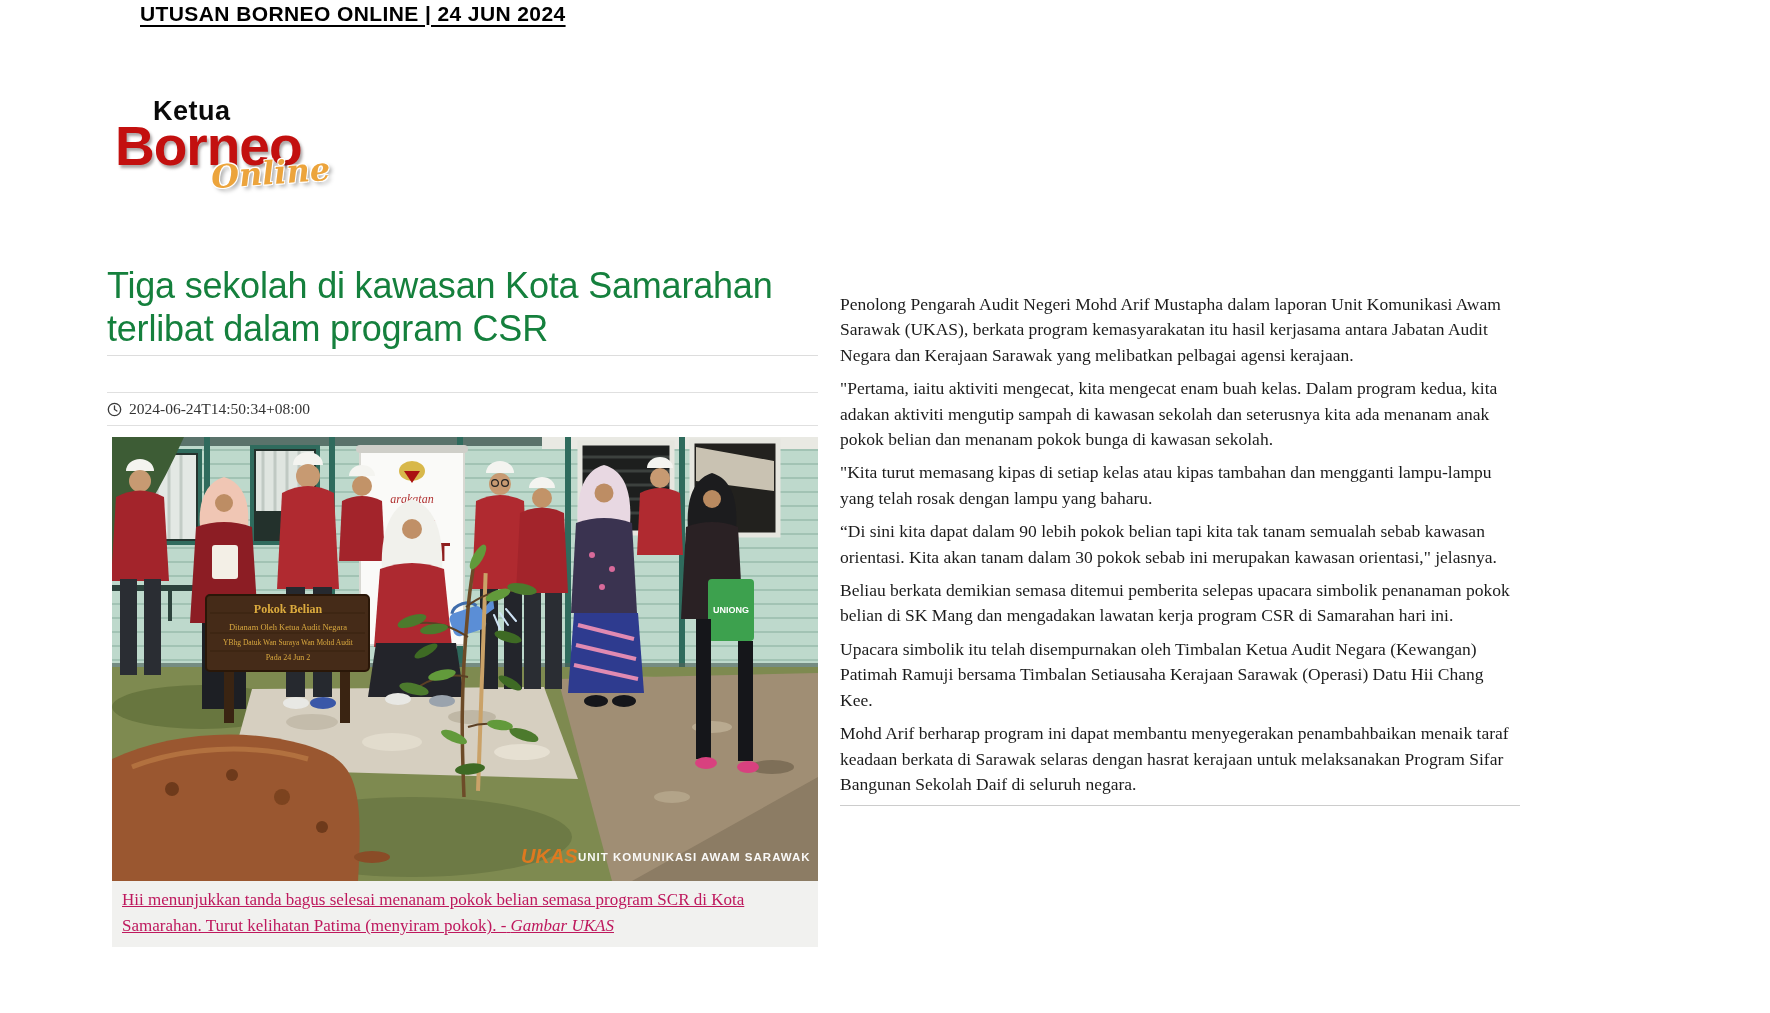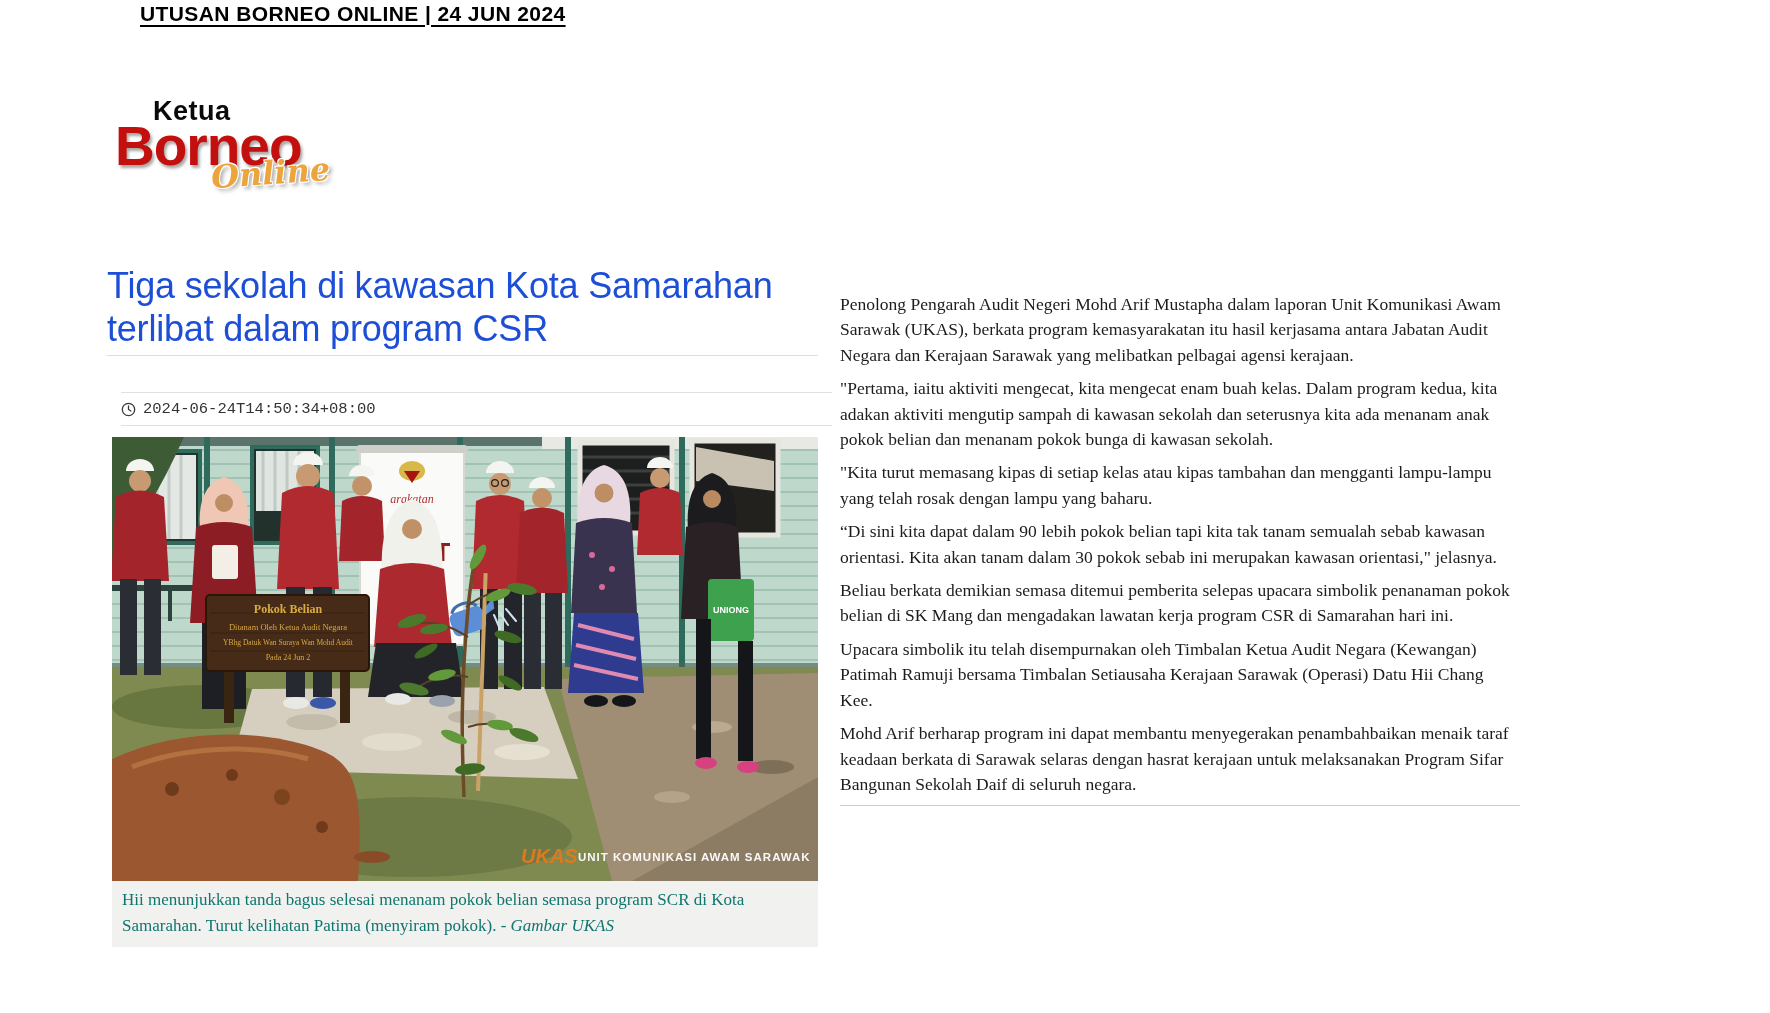--- a/index.html
+++ b/index.html
@@ -29,37 +29,37 @@
   }
   .logo .o {
     position:absolute; left:96px; top:64px;
     font-family:"DejaVu Serif", serif; font-style:italic; font-weight:700;
     font-size:32px; color:#eca43c; transform:rotate(-4deg);
     text-shadow:-1px -1px 0 #fff, 1px -1px 0 #fff, -1px 1px 0 #fff, 1px 1px 0 #fff, 3px 3px 4px rgba(0,0,0,.35);
   }
   
   .title {
     position:absolute; left:107px; top:264px; width:700px;
-    font-size:36px; font-weight:400; line-height:43px; color:#1d4ed8; letter-spacing:-.2px;
+    font-size:36px; font-weight:400; line-height:43px; color:#15803d; letter-spacing:-.2px;
   }
   .rule { position:absolute; height:0; border-top:1px solid #ddd; }
   .rule-title { left:107px; top:355px; width:711px; }
   .meta {
-    position:absolute; left:121px; top:392px; width:711px; height:34px;
+    position:absolute; left:107px; top:392px; width:711px; height:34px;
     border-top:1px solid #e0e0e0; border-bottom:1px solid #e0e0e0;
     display:flex; align-items:center; gap:7px;
-    font-family:Liberation Mono, monospace; font-size:15.5px; color:#333;
+    font-family:Liberation Serif, serif; font-size:15.5px; color:#333;
   }
   .clock { width:15px; height:15px; display:block; }
   .photo-wrap { position:absolute; left:112px; top:437px; width:706px; height:444px; }
   .photo-wrap svg { display:block; }
   .caption {
     position:absolute; left:112px; top:881px; width:706px;
     background:#f1f1ef; padding:6px 4px 8px 10px;
-    font-family:"Liberation Serif", serif; font-size:17px; line-height:26px; color:#0f766e;
+    font-family:"Liberation Serif", serif; font-size:17px; line-height:26px; color:#be185d;text-decoration:underline;
   }
   .caption i { font-style:italic; }
   
   .bodycol { position:absolute; left:840px; top:292px; width:680px; }
   .bodycol p {
     font-family:"Liberation Serif", serif;
     font-size:17.5px; line-height:25.4px; color:#1c1c1c;
     margin:0 0 8px 0;
   }
   .rule-end { margin-top:8px; border-top:1px solid #ccc; width:680px; }

